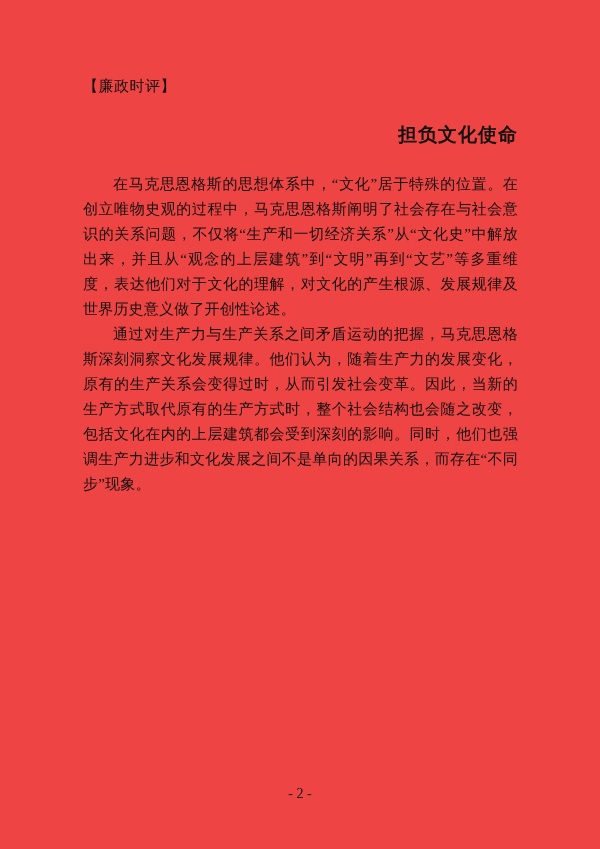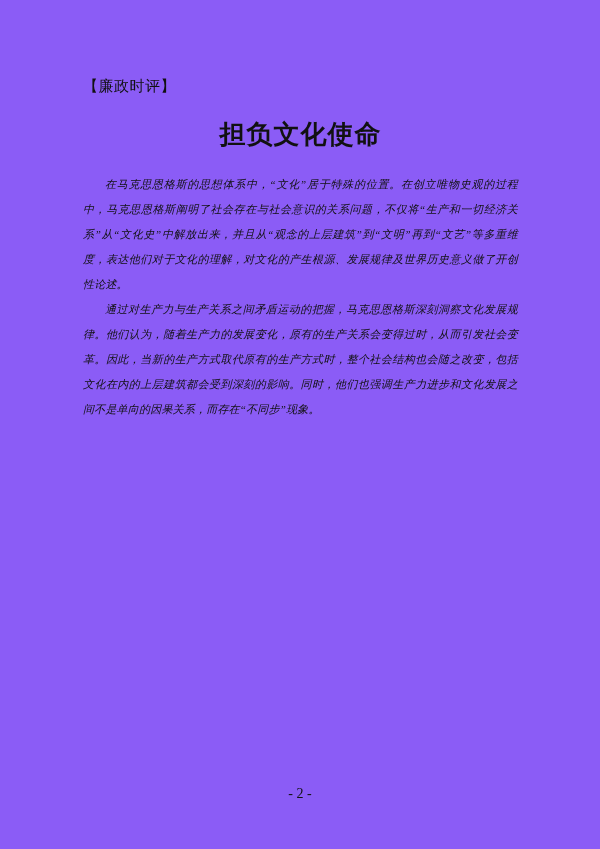--- a/index.html
+++ b/index.html
@@ -4,57 +4,56 @@
 <style>
   html, body {
     margin: 0;
     padding: 0;
     background: #ffffff;
   }
   .doc-page {
     position: relative;
     width: 600px;
     height: 849px;
-    background: #8b5cf6;
+    background: #ef4444;
     box-sizing: border-box;
     padding: 76px 82px 0 83px;
     font-family: "Liberation Serif", "DejaVu Serif", serif;
     color: #111111;
     overflow: hidden;
   }
   .header-tag {
     font-size: 15px;
     line-height: 20px;
     text-align: left;
     letter-spacing: 0.5px;
     color: #111111;
   }
   .doc-title {
     margin: 26px 0 0 0;
-    font-size: 26px;
+    font-size: 19px;
     line-height: 26px;
     font-weight: bold;
-    text-align: center;
+    text-align: right;
     letter-spacing: 1px;
     color: #111111;
   }
   .doc-body {
     margin-top: 24px;
   }
   .doc-body p {
     margin: 0;
-    font-size: 11px;
+    font-size: 15px;
     line-height: 25px;
     text-align: justify;
     text-justify: inter-ideograph;
     text-indent: 2em;
     letter-spacing: 0.2px;
     color: #111111;
     word-break: break-all;
-    font-style: italic;
   }
   .page-number {
     position: absolute;
     left: 0;
     right: 0;
     top: 785px;
     text-align: center;
     font-size: 14px;
     line-height: 18px;
     color: #111111;

